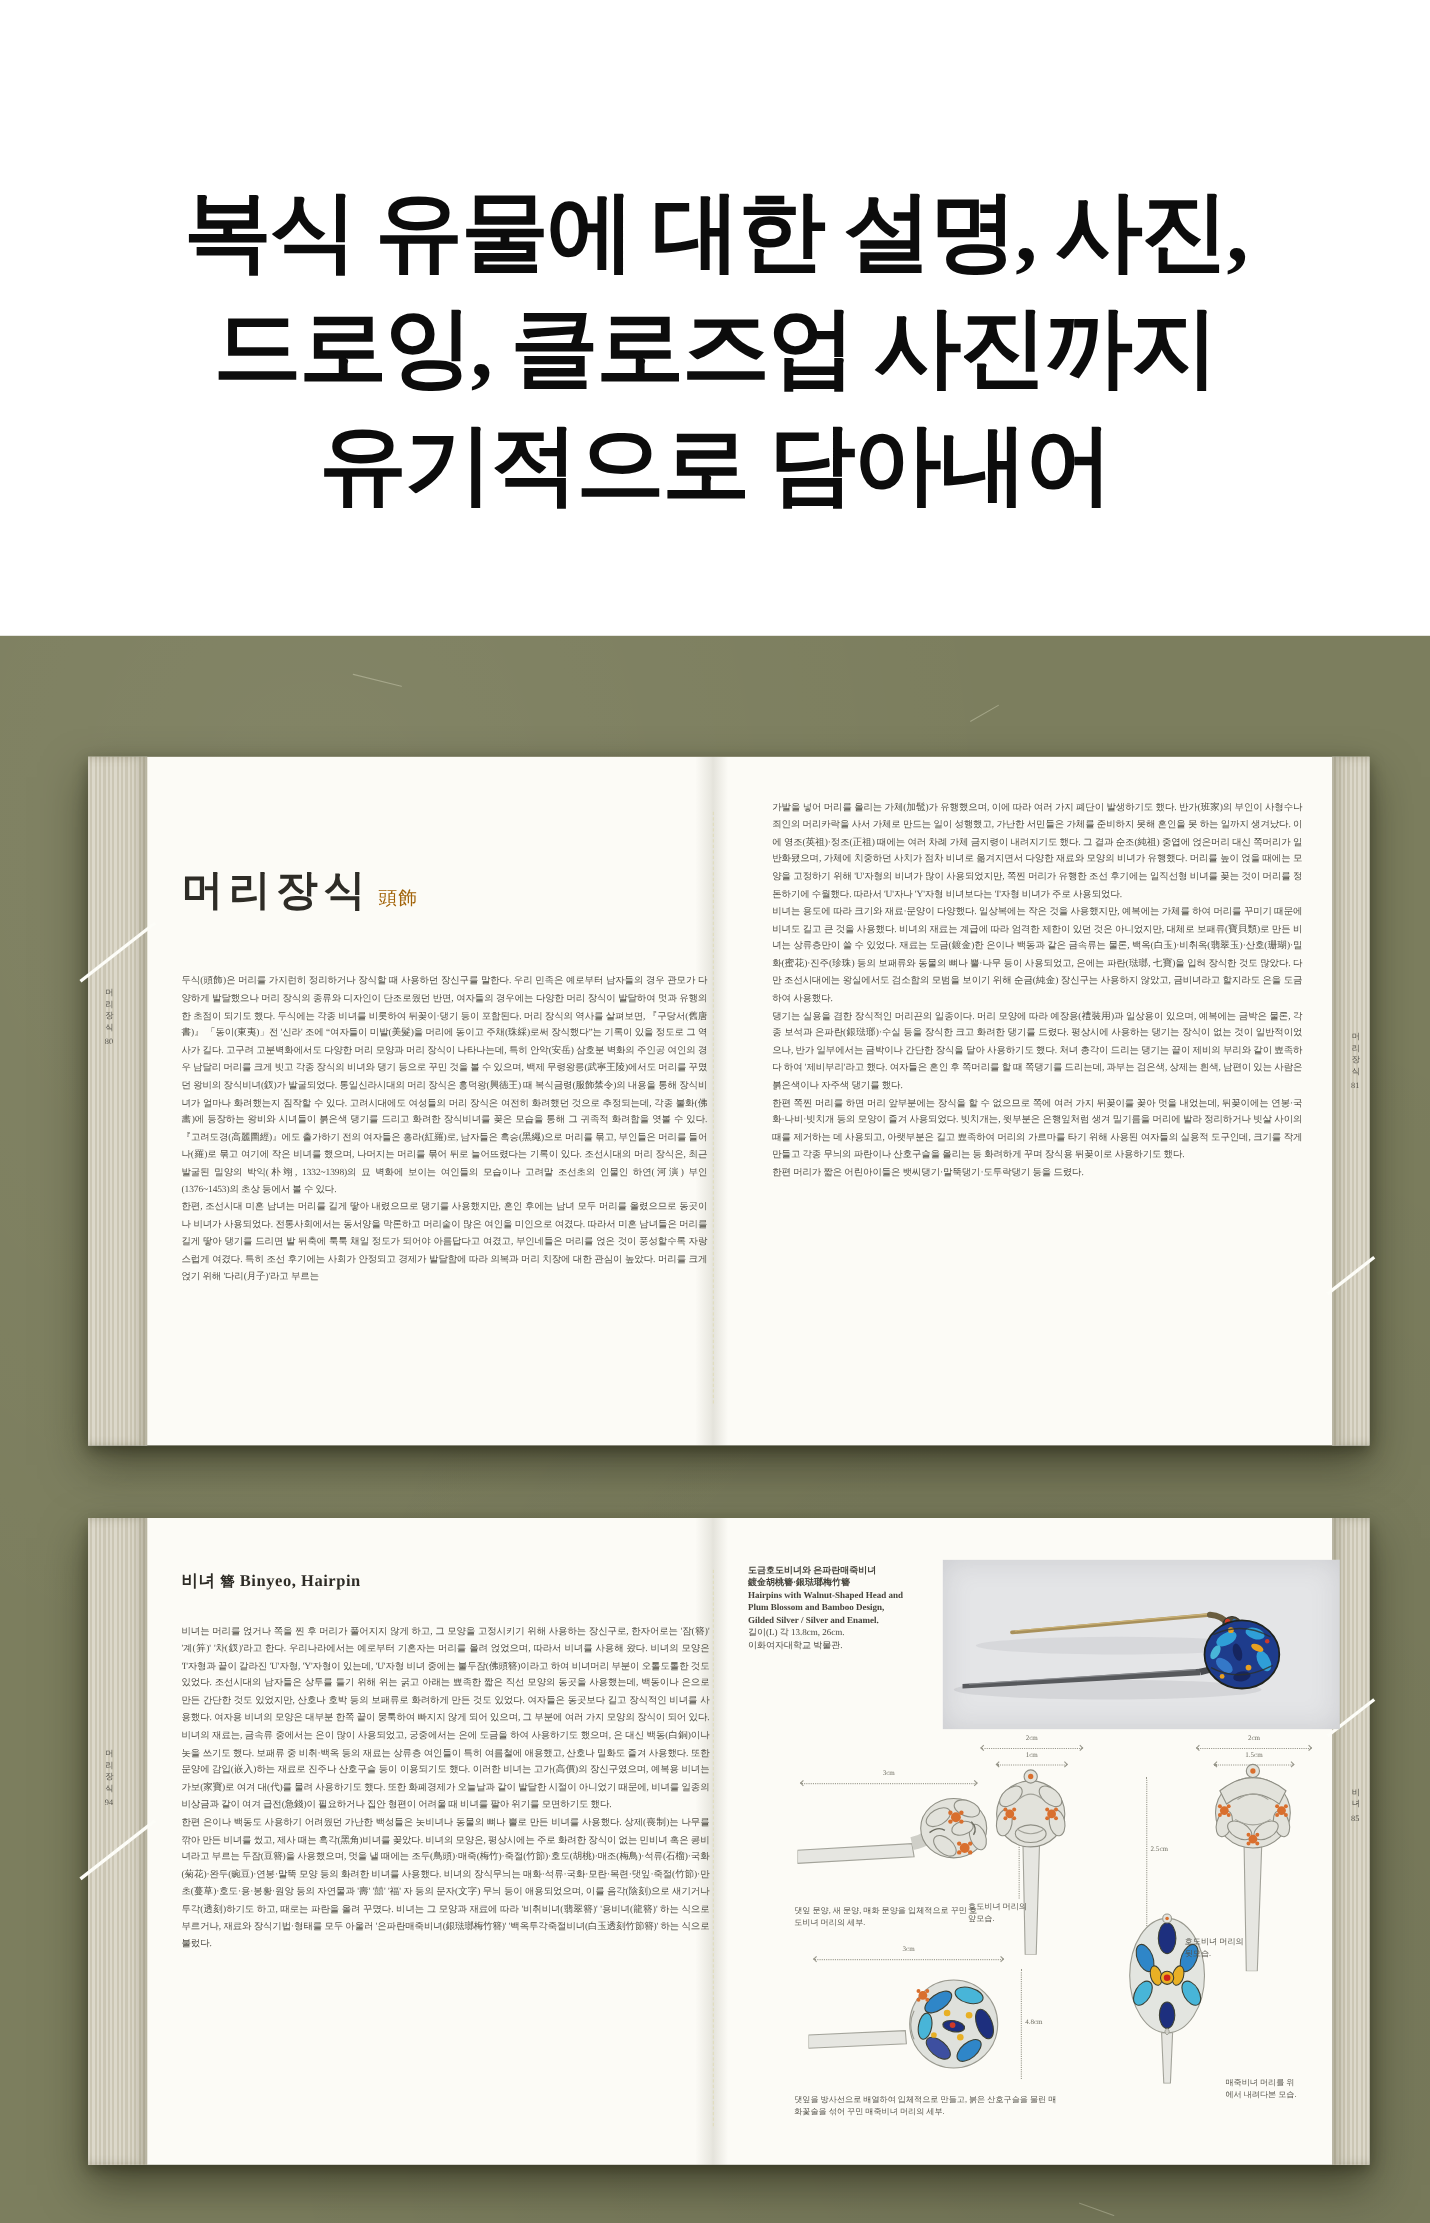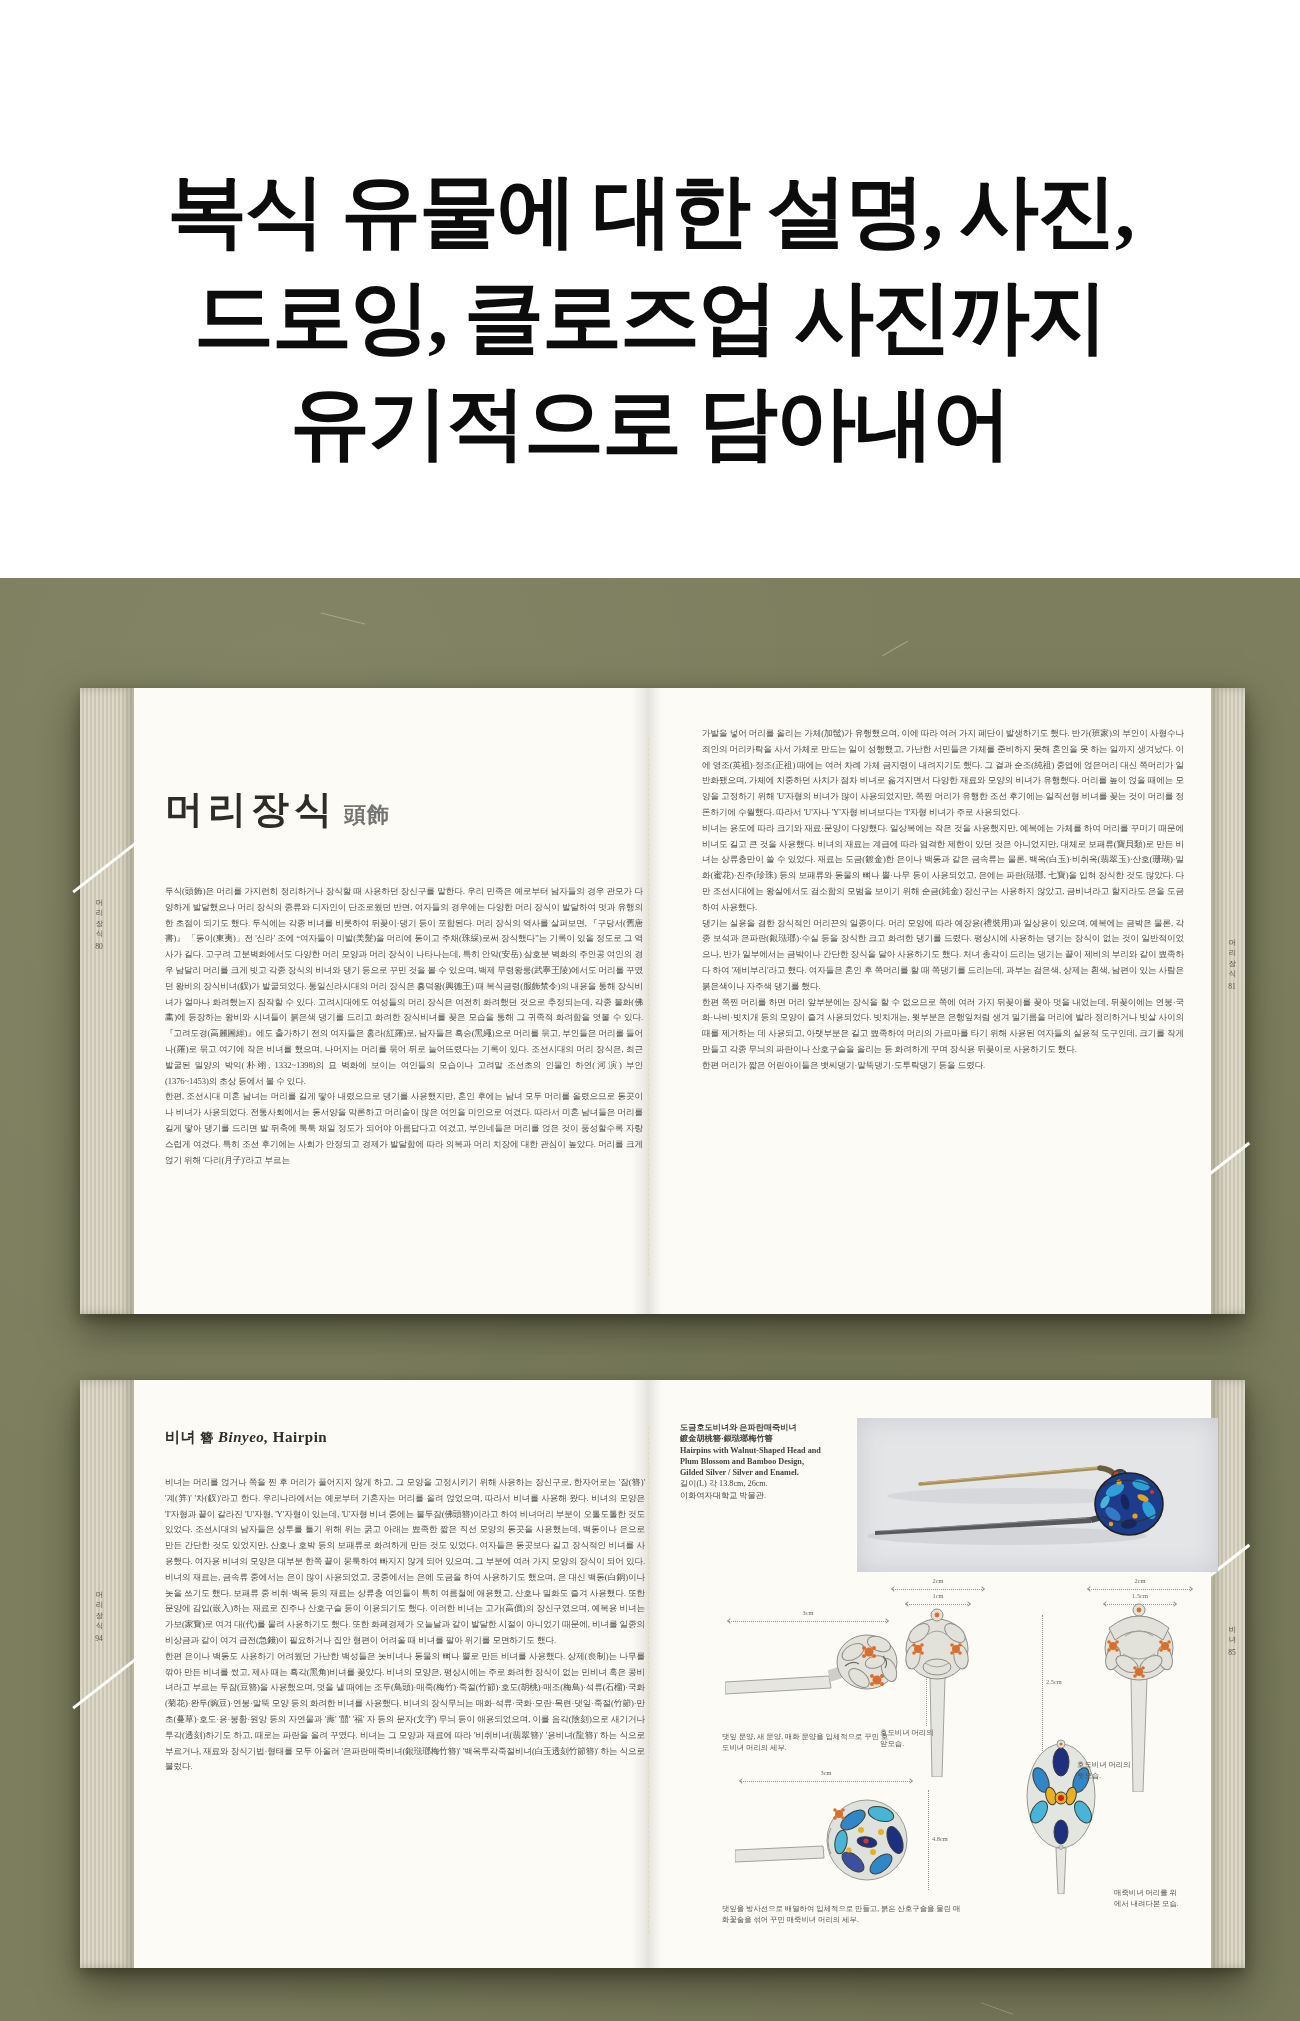--- a/index.html
+++ b/index.html
@@ -25,24 +25,24 @@
   .slash{position:absolute;left:-30%;width:160%;height:3px;background:#fdfdf8;transform:rotate(-38deg);}
   .gutter{position:absolute;top:0;height:100%;left:552px;width:30px;
     background:linear-gradient(90deg,transparent,rgba(70,66,40,.10) 46%,rgba(70,66,40,.13) 54%,transparent);}
   .gutterline{position:absolute;top:8%;height:86%;left:568px;width:0;border-left:1px dashed #ded9ab;opacity:.65;}
   
   .rhead{position:absolute;display:flex;flex-direction:column;align-items:center;gap:7px;color:#54524a;}
   .rhead .vtx{writing-mode:vertical-rl;font-size:7.5px;letter-spacing:3px;}
   .rhead .folio{font-size:7.5px;}
   
   .chapter-title{position:absolute;left:85px;top:96px;font-size:38px;font-weight:600;color:#2e2c26;letter-spacing:5px;}
-  .chapter-title .hanja{font-size:22px;font-weight:700;letter-spacing:1px;margin-left:7px;color:#737373;}
+  .chapter-title .hanja{font-size:17px;font-weight:400;letter-spacing:1px;margin-left:7px;color:#a16207;}
   .sec-title{position:absolute;left:85px;top:48px;font-size:15px;font-weight:700;color:#2e2c26;letter-spacing:.5px;}
   .sec-title .hanja{font-size:13px;}
-  .sec-title .roman{font-style:italic;}
+  .sec-title .roman{}
   
   .body{position:absolute;font-size:8.6px;line-height:15.8px;text-align:justify;color:#4c4a41;letter-spacing:-.1px;}
   .body p{margin:0;}
   #s1l-body{left:85px;top:196px;width:478px;}
   #s1r-body{left:622px;top:38px;width:482px;}
   #s2l-body{left:85px;top:95px;width:480px;}
   
   .caption{position:absolute;left:600px;top:42px;width:162px;font-size:8.2px;line-height:11.3px;color:#47453d;}
   .caption .b{font-weight:700;}
   .desc{position:absolute;left:600px;top:162px;width:170px;font-size:8.2px;line-height:11.5px;color:#4c4a41;}

